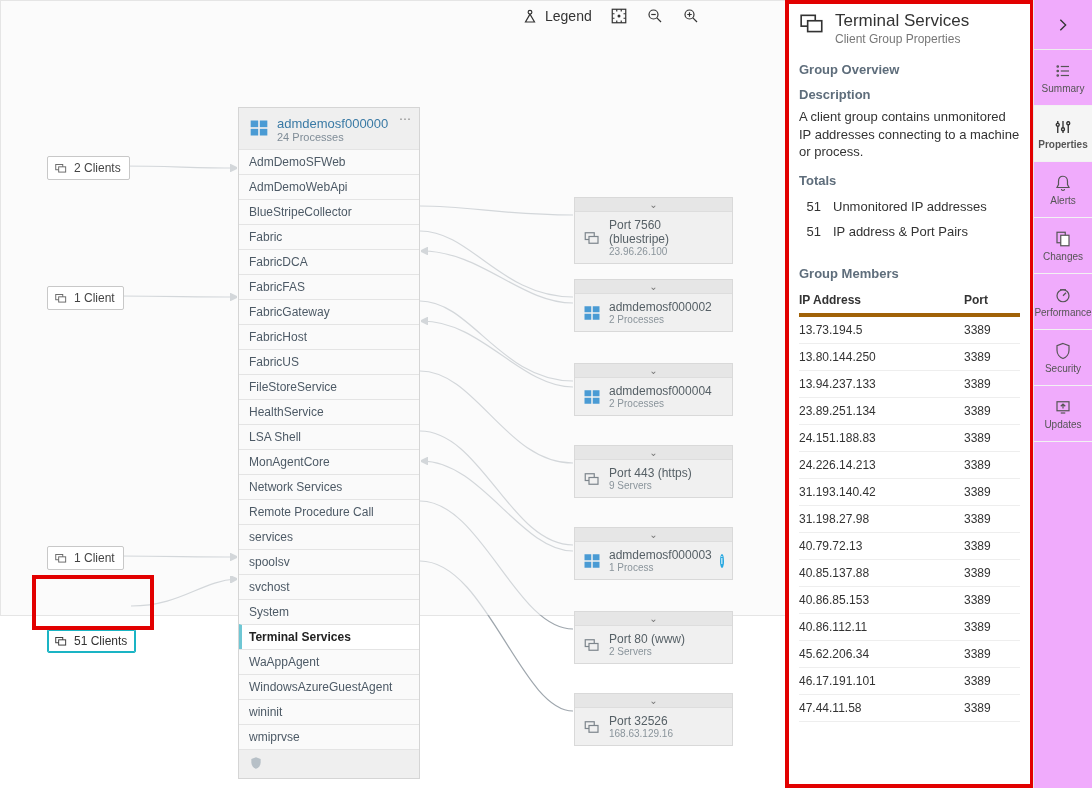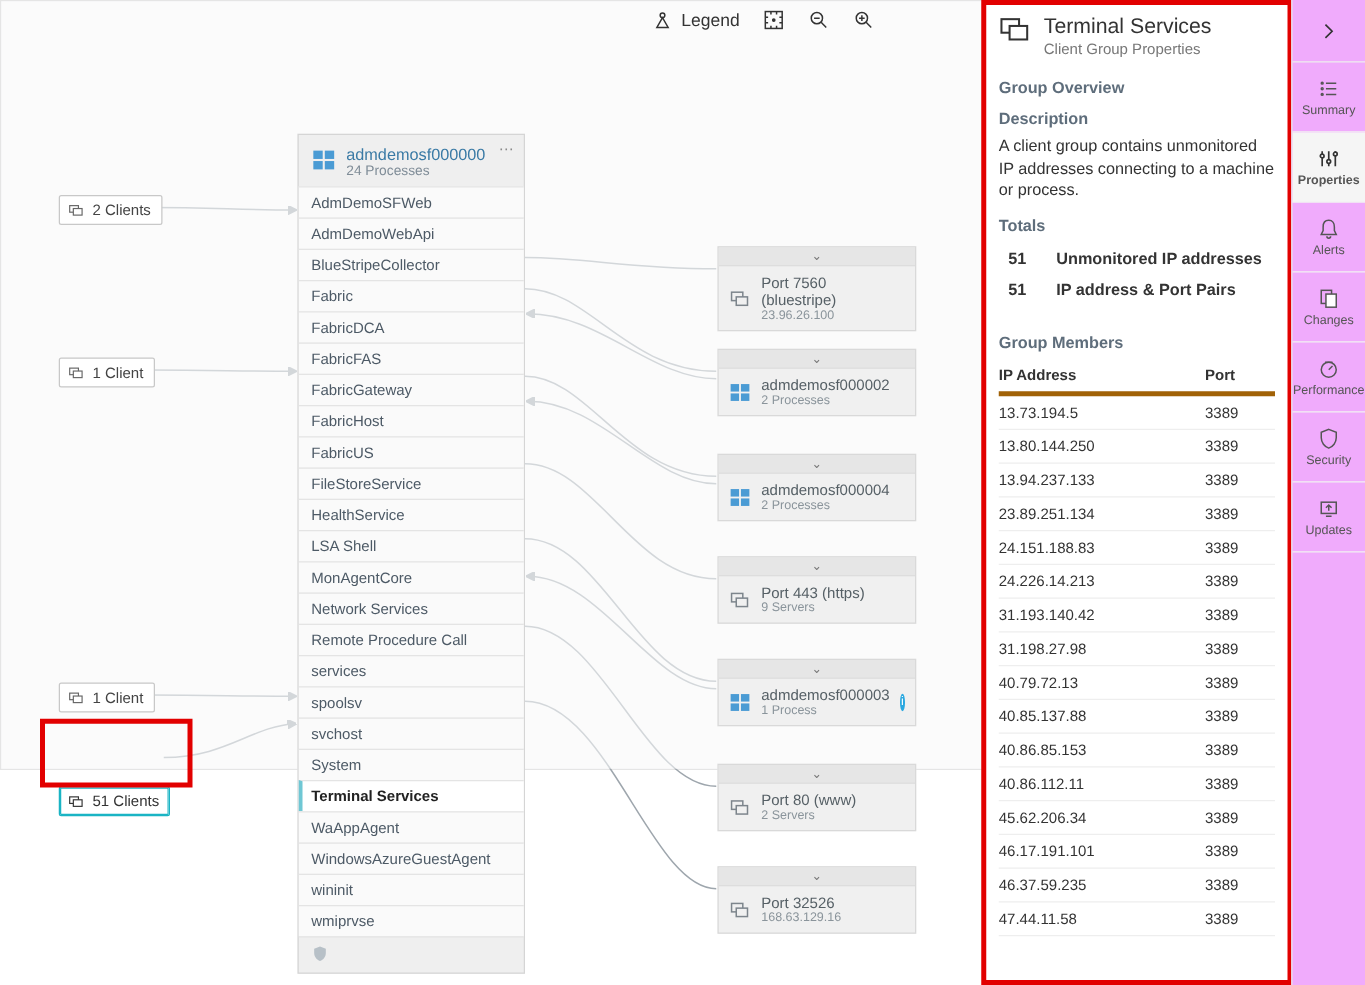--- a/index.html
+++ b/index.html
@@ -156,21 +156,21 @@
     background:#fff;
     padding:10px 12px 0 12px;
     z-index:4;
   }
   .panel .p-head{display:flex;align-items:flex-start;gap:10px;margin-bottom:16px;}
   .panel .p-head .p-title{font-size:17px;color:#333;}
   .panel .p-head .p-sub{font-size:12px;color:#777;margin-top:1px;}
   .panel h4{margin:12px 0 6px;font-size:13px;color:#5e6d7b;font-weight:600;}
   .panel .desc{font-size:13px;color:#333;line-height:1.35;}
   .totals{margin-top:6px;}
-  .totals .tr{display:flex;gap:24px;font-size:13px;color:#333;padding:5px 0;font-weight:bold;}
+  .totals .tr{display:flex;gap:12px;font-size:13px;color:#333;padding:5px 0;}
   .totals .tr .n{width:22px;text-align:right;}
   .gm-table{width:100%;border-collapse:collapse;margin-top:4px;}
   .gm-table th{
     text-align:left;font-size:12px;color:#333;font-weight:700;
     padding:6px 0;border-bottom:4px solid #a16207;
   }
   .gm-table th.port{text-align:left;width:56px;}
   .gm-table td{
     font-size:12px;color:#333;padding:6px 0;border-bottom:1px solid #eee;
   }
@@ -554,24 +554,20 @@
         </tr>
         <tr>
           <td>45.62.206.34</td>
           <td>3389</td>
         </tr>
         <tr>
           <td>46.17.191.101</td>
           <td>3389</td>
         </tr>
         <tr>
-          <td>46.37.59.235</td>
-          <td>3389</td>
-        </tr>
-        <tr>
           <td>47.44.11.58</td>
           <td>3389</td>
         </tr>
       </tbody>
   </table>
 </div>
 
 <div class="vnav">
   <div class="vtop">
     <svg width="16" height="16" viewBox="0 0 24 24" stroke="#333" stroke-width="2" fill="none">

